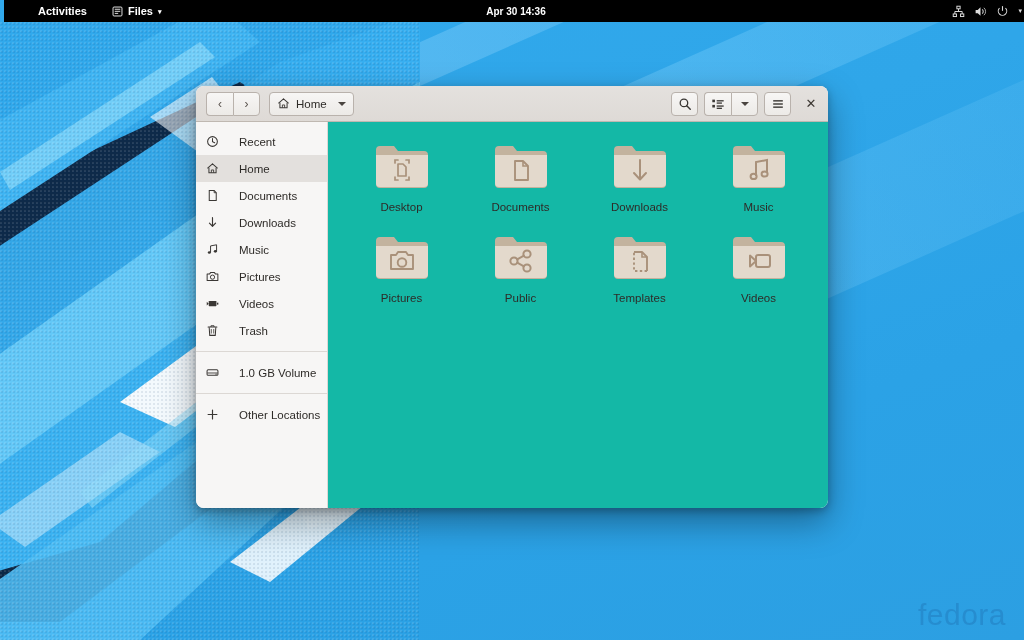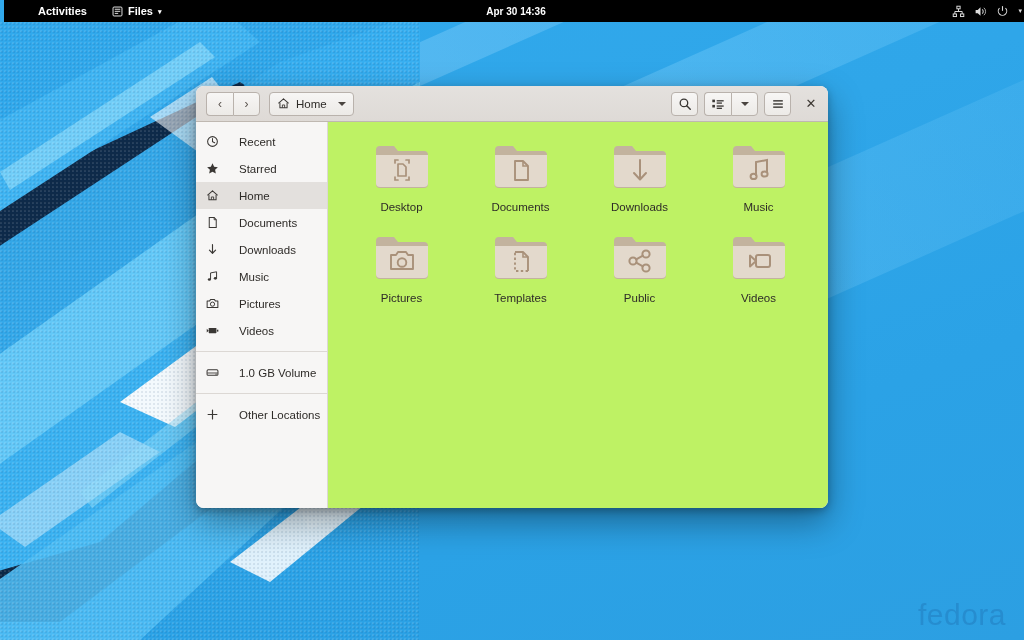--- a/index.html
+++ b/index.html
@@ -221,21 +221,21 @@
     color: #3a3734;
     flex: 0 0 14px;
   }
   .sb-sep {
     height: 1px; background: #dcd8d4;
     margin: 7px 0 7px 0;
   }
 
   #content {
     flex: 1;
-    background: #bef264;
+    background: #14b8a6;
     padding: 14px 10px 0 14px;
     overflow: hidden;
   }
   #icon-grid {
     display: grid;
     grid-template-columns: repeat(4, 1fr);
     row-gap: 14px;
   }
   .file-item {
     display: flex; flex-direction: column; align-items: center;
@@ -422,28 +422,20 @@
         <div class="sb-item">
           <span class="sbicon">
             <svg width="13" height="13" viewBox="0 0 16 16">
               <circle cx="8" cy="8" r="6" fill="none" stroke="#3a3734" stroke-width="1.3"></circle>
               <path d="M8 4.4 V8.2 L10.7 9.6" fill="none" stroke="#3a3734" stroke-width="1.3" stroke-linecap="round"></path>
             </svg>
           </span>
           <span>Recent</span>
         </div>
 
-        <div class="sb-item">
-          <span class="sbicon">
-            <svg width="13" height="13" viewBox="0 0 16 16">
-              <path d="M8 1.6 L10 5.9 L14.6 6.5 L11.2 9.6 L12.1 14.2 L8 11.9 L3.9 14.2 L4.8 9.6 L1.4 6.5 L6 5.9 Z" fill="#3a3734"></path>
-            </svg>
-          </span>
-          <span>Starred</span>
-        </div>
 
         <div class="sb-item selected">
           <span class="sbicon">
             <svg width="13" height="13" viewBox="0 0 16 16">
               <path d="M8 2.2 L14 7.4 M8 2.2 L2 7.4" fill="none" stroke="#3a3734" stroke-width="1.25" stroke-linecap="round"></path>
               <path d="M3.6 7.1 V13.2 H12.4 V7.1" fill="none" stroke="#3a3734" stroke-width="1.25"></path>
               <path d="M6.6 13.2 V9.8 H9.4 V13.2" fill="none" stroke="#3a3734" stroke-width="1.1"></path>
             </svg>
           </span>
           <span>Home</span>
@@ -494,20 +486,31 @@
           <span class="sbicon">
             <svg width="13" height="13" viewBox="0 0 16 16">
               <rect x="3.4" y="5" width="9.4" height="6.4" rx="0.6" fill="#3a3734"></rect>
               <path d="M3.4 8.2 L0.9 5.9 V10.5 Z" fill="#3a3734"></path>
               <rect x="13.4" y="7" width="1.8" height="2.4" fill="#3a3734"></rect>
             </svg>
           </span>
           <span>Videos</span>
         </div>
 
+        <div class="sb-item">
+          <span class="sbicon">
+            <svg width="13" height="13" viewBox="0 0 16 16">
+              <path d="M2.6 3.8 H13.4" stroke="#3a3734" stroke-width="1.3" stroke-linecap="round"></path>
+              <path d="M6.1 3.6 V2.2 H9.9 V3.6" fill="none" stroke="#3a3734" stroke-width="1.2"></path>
+              <path d="M3.9 3.9 L4.6 14 H11.4 L12.1 3.9" fill="none" stroke="#3a3734" stroke-width="1.25"></path>
+              <path d="M6.5 6.2 V11.7 M9.5 6.2 V11.7" stroke="#3a3734" stroke-width="1"></path>
+            </svg>
+          </span>
+          <span>Trash</span>
+        </div>
 
         <div class="sb-sep"></div>
 
         <div class="sb-item">
           <span class="sbicon">
             <svg width="13" height="13" viewBox="0 0 16 16">
               <rect x="1.3" y="4.6" width="13.4" height="6.8" rx="1.4" fill="none" stroke="#3a3734" stroke-width="1.25"></rect>
               <path d="M1.6 8.6 H14.4" stroke="#3a3734" stroke-width="1.1"></path>
               <circle cx="12.4" cy="10" r="0.75" fill="#3a3734"></circle>
             </svg>
@@ -592,47 +595,47 @@
               </svg>
             </span>
             <span class="file-name">Pictures</span>
           </div>
 
           <div class="file-item">
             <span>
               <svg width="56" height="50" viewBox="0 0 56 50">
                 <path d="M2 10 a4 4 0 0 1 4-4 h14 l4 5 h26 a4 4 0 0 1 4 4 v29 a4 4 0 0 1 -4 4 h-44 a4 4 0 0 1 -4 -4 z" fill="#c3b39e"></path>
                 <path d="M2 15 h52 v28 a4 4 0 0 1 -4 4 h-44 a4 4 0 0 1 -4 -4 z" fill="#e3d9cc"></path>
-                <path d="M22 21 h8 l5 5 v14" fill="none" stroke="#a9917a" stroke-width="1.9" stroke-linejoin="round"></path>
-                <path d="M35 40 h-13 v-19" fill="none" stroke="#a9917a" stroke-width="1.9" stroke-dasharray="2.4 2.4" stroke-linejoin="round"></path>
-                <path d="M30 21 v5 h5" fill="none" stroke="#a9917a" stroke-width="1.6"></path>
-              </svg>
-            </span>
-            <span class="file-name">Templates</span>
-          </div>
-
-          <div class="file-item">
-            <span>
-              <svg width="56" height="50" viewBox="0 0 56 50">
-                <path d="M2 10 a4 4 0 0 1 4-4 h14 l4 5 h26 a4 4 0 0 1 4 4 v29 a4 4 0 0 1 -4 4 h-44 a4 4 0 0 1 -4 -4 z" fill="#c3b39e"></path>
-                <path d="M2 15 h52 v28 a4 4 0 0 1 -4 4 h-44 a4 4 0 0 1 -4 -4 z" fill="#e3d9cc"></path>
                 <circle cx="34" cy="23" r="3.6" fill="none" stroke="#a9917a" stroke-width="2"></circle>
                 <circle cx="34" cy="37" r="3.6" fill="none" stroke="#a9917a" stroke-width="2"></circle>
                 <circle cx="21" cy="30" r="3.6" fill="none" stroke="#a9917a" stroke-width="2"></circle>
                 <path d="M24.2 28.4 L30.9 24.7 M24.2 31.6 L30.9 35.3" stroke="#a9917a" stroke-width="2" stroke-linecap="round"></path>
               </svg>
             </span>
             <span class="file-name">Public</span>
           </div>
 
           <div class="file-item">
             <span>
               <svg width="56" height="50" viewBox="0 0 56 50">
                 <path d="M2 10 a4 4 0 0 1 4-4 h14 l4 5 h26 a4 4 0 0 1 4 4 v29 a4 4 0 0 1 -4 4 h-44 a4 4 0 0 1 -4 -4 z" fill="#c3b39e"></path>
                 <path d="M2 15 h52 v28 a4 4 0 0 1 -4 4 h-44 a4 4 0 0 1 -4 -4 z" fill="#e3d9cc"></path>
+                <path d="M22 21 h8 l5 5 v14" fill="none" stroke="#a9917a" stroke-width="1.9" stroke-linejoin="round"></path>
+                <path d="M35 40 h-13 v-19" fill="none" stroke="#a9917a" stroke-width="1.9" stroke-dasharray="2.4 2.4" stroke-linejoin="round"></path>
+                <path d="M30 21 v5 h5" fill="none" stroke="#a9917a" stroke-width="1.6"></path>
+              </svg>
+            </span>
+            <span class="file-name">Templates</span>
+          </div>
+
+          <div class="file-item">
+            <span>
+              <svg width="56" height="50" viewBox="0 0 56 50">
+                <path d="M2 10 a4 4 0 0 1 4-4 h14 l4 5 h26 a4 4 0 0 1 4 4 v29 a4 4 0 0 1 -4 4 h-44 a4 4 0 0 1 -4 -4 z" fill="#c3b39e"></path>
+                <path d="M2 15 h52 v28 a4 4 0 0 1 -4 4 h-44 a4 4 0 0 1 -4 -4 z" fill="#e3d9cc"></path>
                 <rect x="25" y="24" width="14" height="12" rx="2" fill="none" stroke="#a9917a" stroke-width="2"></rect>
                 <path d="M25 30 L19 24.6 V35.4 Z" fill="none" stroke="#a9917a" stroke-width="2" stroke-linejoin="round"></path>
               </svg>
             </span>
             <span class="file-name">Videos</span>
           </div>
 
         </div>
       </div>
     </div>

